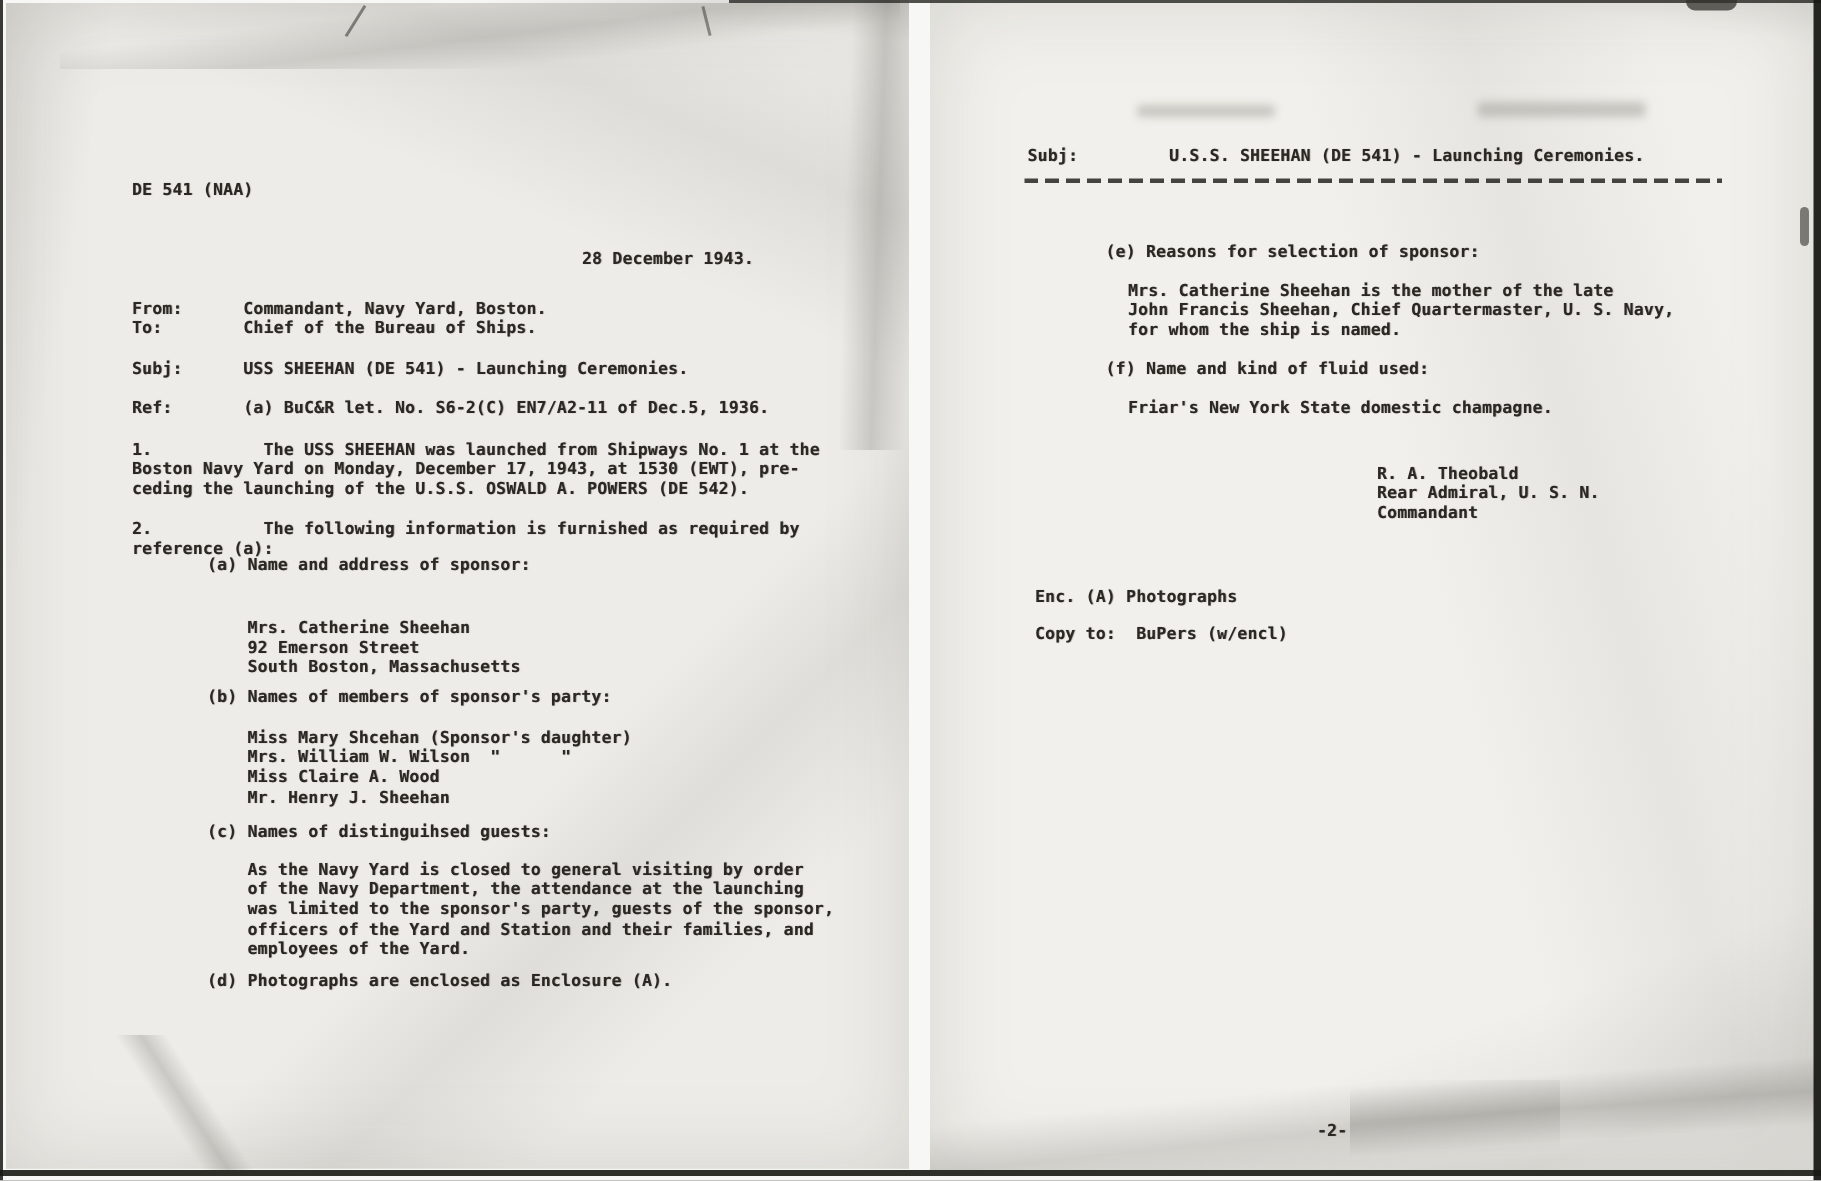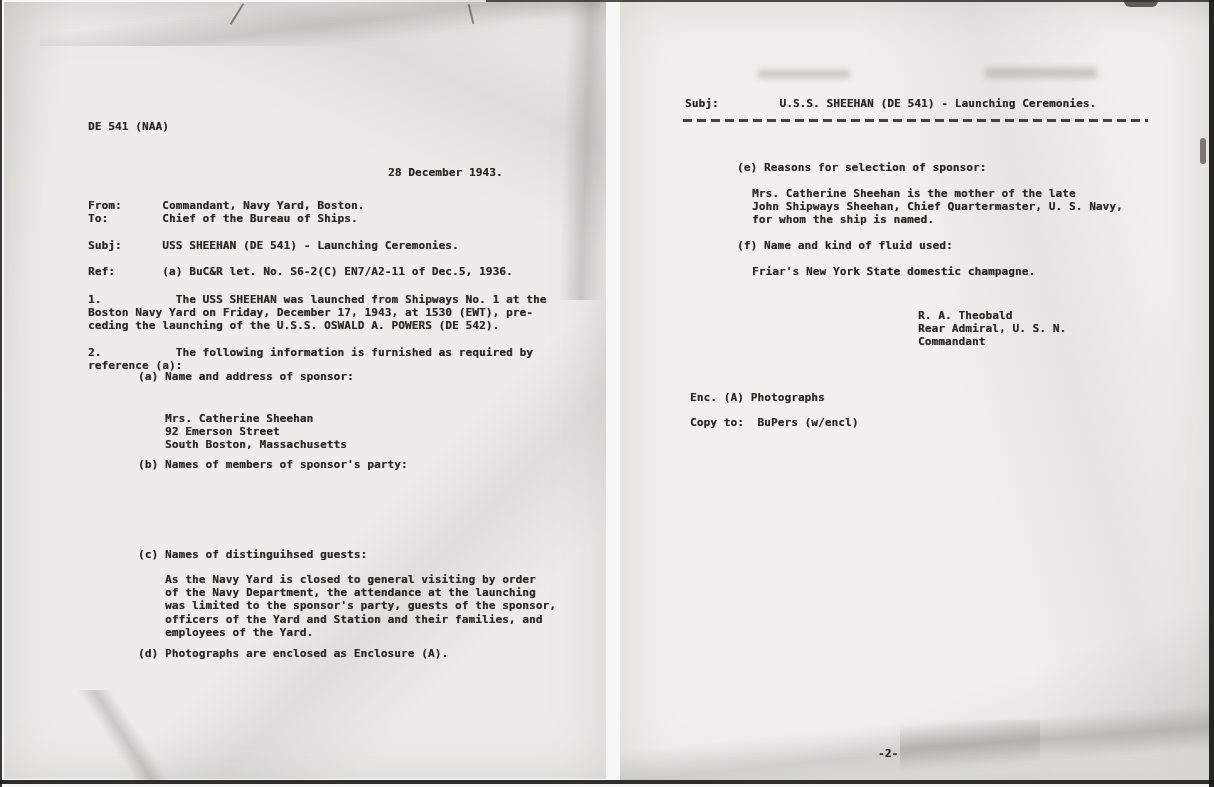--- a/index.html
+++ b/index.html
@@ -126,42 +126,46 @@
   <div class="smudge" id="smudge-1"></div>
   <div class="smudge" id="smudge-2"></div>
 
   <pre class="tw" id="doc-id">DE 541 (NAA)</pre>
   <pre class="tw" id="p1-date">28 December 1943.</pre>
   <pre class="tw" id="p1-header">From:      Commandant, Navy Yard, Boston.
 To:        Chief of the Bureau of Ships.</pre>
   <pre class="tw" id="p1-subj">Subj:      USS SHEEHAN (DE 541) - Launching Ceremonies.</pre>
   <pre class="tw" id="p1-ref">Ref:       (a) BuC&amp;R let. No. S6-2(C) EN7/A2-11 of Dec.5, 1936.</pre>
   <pre class="tw" id="p1-para1">1.           The USS SHEEHAN was launched from Shipways No. 1 at the
-Boston Navy Yard on Friday, December 17, 1943, at 1530 (EWT), pre-
+Boston Navy Yard on Monday, December 17, 1943, at 1530 (EWT), pre-
 ceding the launching of the U.S.S. OSWALD A. POWERS (DE 542).</pre>
   <pre class="tw" id="p1-para2">2.           The following information is furnished as required by
 reference (a):</pre>
   <pre class="tw" id="p1-a-head">(a) Name and address of sponsor:</pre>
   <pre class="tw" id="p1-a-body">Mrs. Catherine Sheehan
 92 Emerson Street
 South Boston, Massachusetts</pre>
   <pre class="tw" id="p1-b-head">(b) Names of members of sponsor's party:</pre>
+  <pre class="tw" id="p1-b-body">Miss Mary Shcehan (Sponsor's daughter)
+Mrs. William W. Wilson  "      "
+Miss Claire A. Wood
+Mr. Henry J. Sheehan</pre>
   <pre class="tw" id="p1-c-head">(c) Names of distinguihsed guests:</pre>
   <pre class="tw" id="p1-d-head">(d) Photographs are enclosed as Enclosure (A).</pre>
   <pre class="tw" id="p1-c-body">As the Navy Yard is closed to general visiting by order
 of the Navy Department, the attendance at the launching
 was limited to the sponsor's party, guests of the sponsor,
 officers of the Yard and Station and their families, and
 employees of the Yard.</pre>
 
   <pre class="tw" id="p2-subj">Subj:         U.S.S. SHEEHAN (DE 541) - Launching Ceremonies.</pre>
   <div id="p2-rule"></div>
   <pre class="tw" id="p2-e-head">(e) Reasons for selection of sponsor:</pre>
   <pre class="tw" id="p2-e-body">Mrs. Catherine Sheehan is the mother of the late
-John Shipways Sheehan, Chief Quartermaster, U. S. Navy,
+John Francis Sheehan, Chief Quartermaster, U. S. Navy,
 for whom the ship is named.</pre>
   <pre class="tw" id="p2-f-head">(f) Name and kind of fluid used:</pre>
   <pre class="tw" id="p2-f-body">Friar's New York State domestic champagne.</pre>
   <pre class="tw" id="p2-signature">R. A. Theobald
 Rear Admiral, U. S. N.
 Commandant</pre>
   <pre class="tw" id="p2-enc">Enc. (A) Photographs</pre>
   <pre class="tw" id="p2-copyto">Copy to:  BuPers (w/encl)</pre>
   <pre class="tw" id="p2-pagenum">-2-</pre>
 

